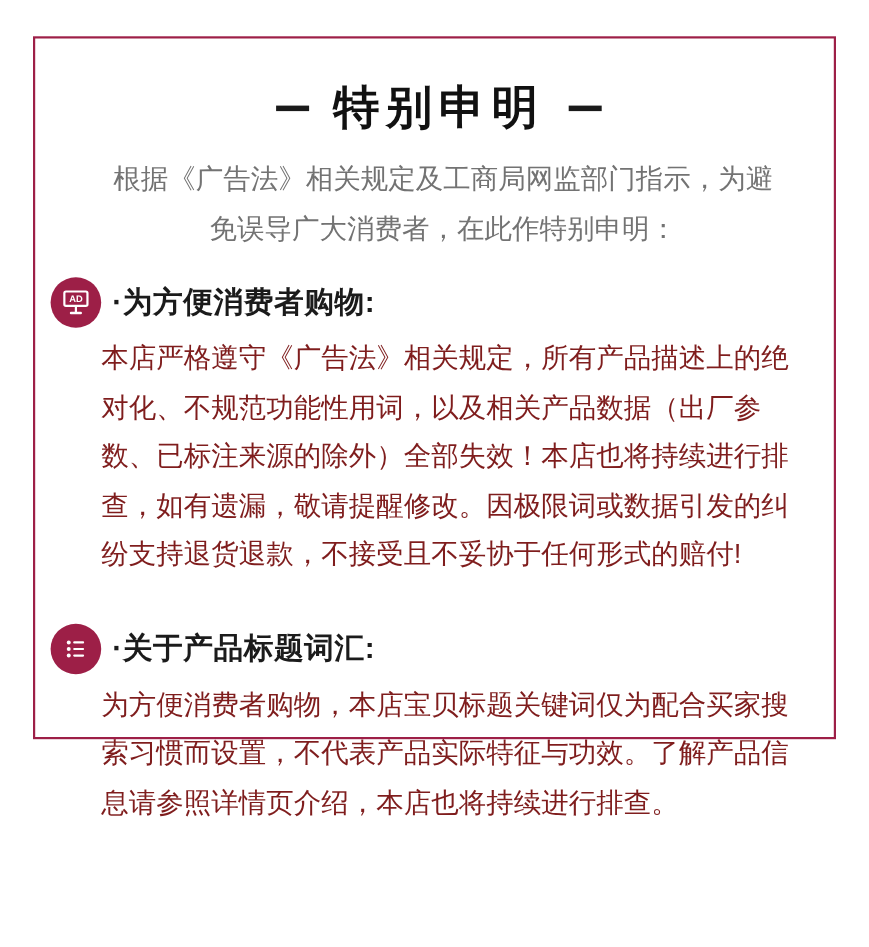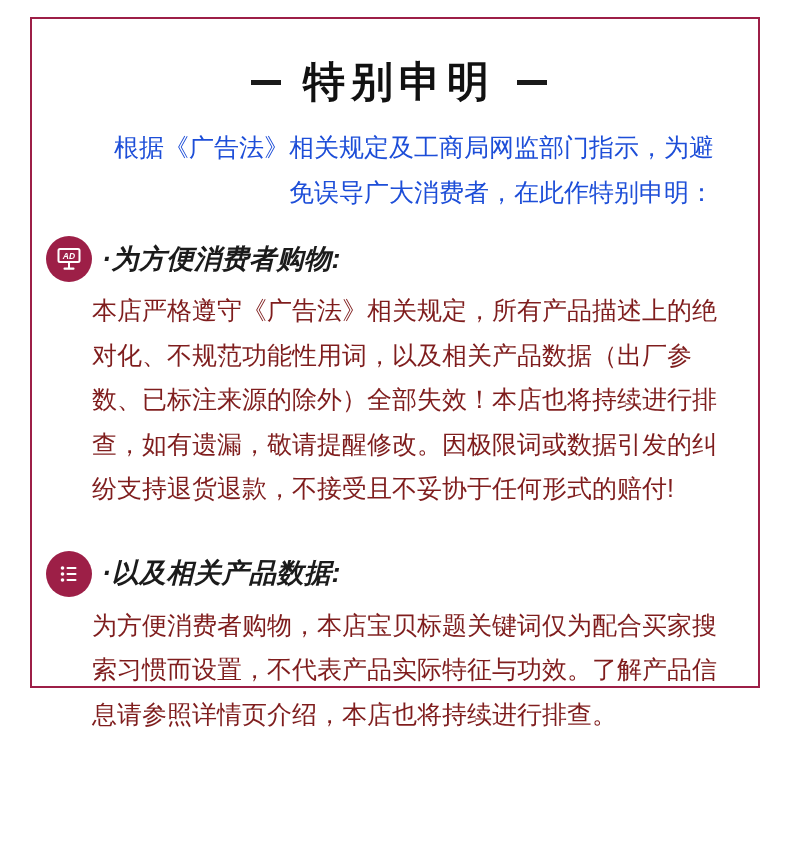--- a/index.html
+++ b/index.html
@@ -12,21 +12,21 @@
     background: #ffffff;
     font-family: "Liberation Sans", sans-serif;
     -webkit-font-smoothing: antialiased;
   }
 
   .page {
     position: relative;
     width: 790px;
     height: 705px;
     box-sizing: border-box;
-    padding: 17px 30px;
+    padding: 33px 30px;
   }
 
   .panel {
     position: relative;
     width: 100%;
     height: 100%;
     box-sizing: border-box;
     border: 2px solid #9d1f47;
     background: #ffffff;
     padding: 26px 40px 20px 48px;
@@ -53,38 +53,37 @@
     letter-spacing: 6px;
     color: #111111;
     line-height: 1;
     white-space: nowrap;
   }
 
   
   .intro {
     font-size: 25px;
     line-height: 1.78;
-    color: #1d4ed8;
-    text-align: right;
+    color: #737373;
+    text-align: center;
     margin: 0 0 22px 0;
     padding: 0 4px 0 12px;
   }
 
   
   .section {
     position: relative;
     margin-bottom: 14px;
   }
   .section-head {
     display: flex;
     align-items: center;
     gap: 10px;
     margin-bottom: 6px;
     margin-left: -34px;
-    font-style: italic;
   }
   .badge {
     flex: 0 0 auto;
     width: 46px;
     height: 46px;
     border-radius: 50%;
     background: #9d1f47;
     color: #ffffff;
     display: flex;
     align-items: center;
@@ -148,19 +147,19 @@
         <span class="badge">
           <svg width="30" height="30" viewBox="0 0 30 30" aria-hidden="true">
             <circle cx="8.5" cy="9" r="1.8" fill="#ffffff"></circle>
             <circle cx="8.5" cy="15" r="1.8" fill="#ffffff"></circle>
             <circle cx="8.5" cy="21" r="1.8" fill="#ffffff"></circle>
             <rect x="12.5" y="8" width="10" height="2" rx="1" fill="#ffffff"></rect>
             <rect x="12.5" y="14" width="10" height="2" rx="1" fill="#ffffff"></rect>
             <rect x="12.5" y="20" width="10" height="2" rx="1" fill="#ffffff"></rect>
           </svg>
         </span>
-        <span class="section-title">·以及相关产品数据:</span>
+        <span class="section-title">·关于产品标题词汇:</span>
       </div>
       <p class="section-body">为方便消费者购物，本店宝贝标题关键词仅为配合买家搜索习惯而设置，不代表产品实际特征与功效。了解产品信息请参照详情页介绍，本店也将持续进行排查。</p>
     </div>
 
   </div>
 </div>
 
 </body></html>

